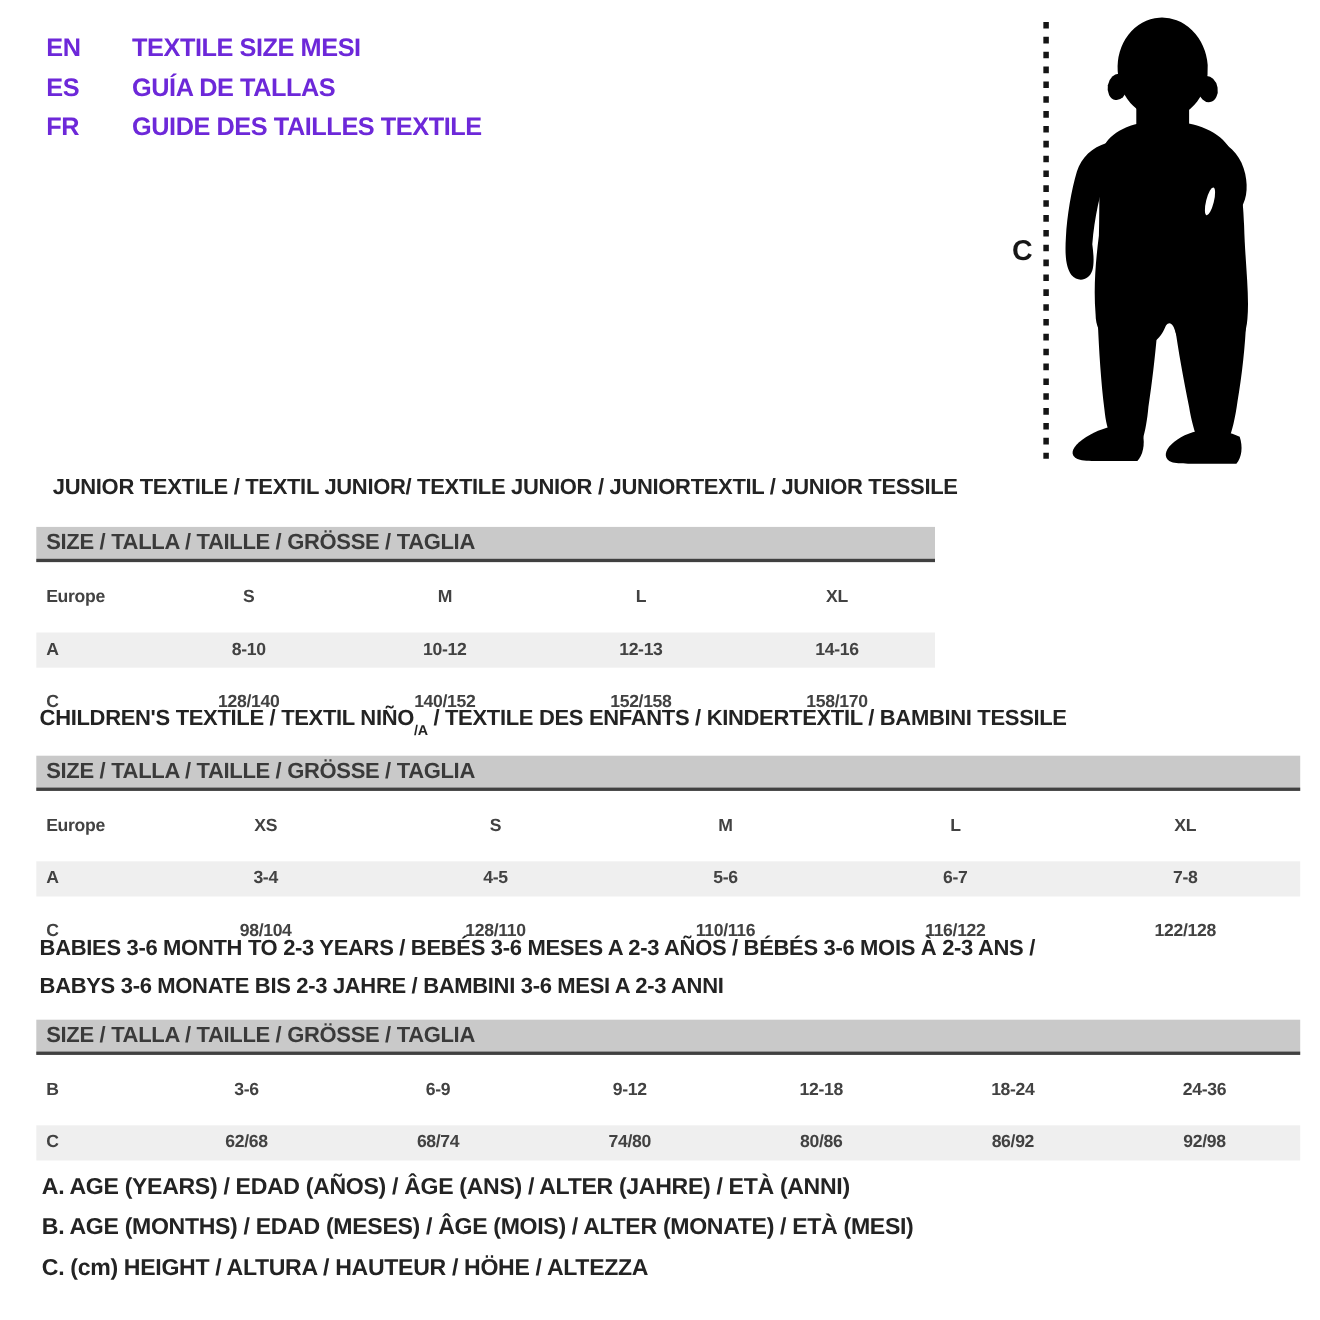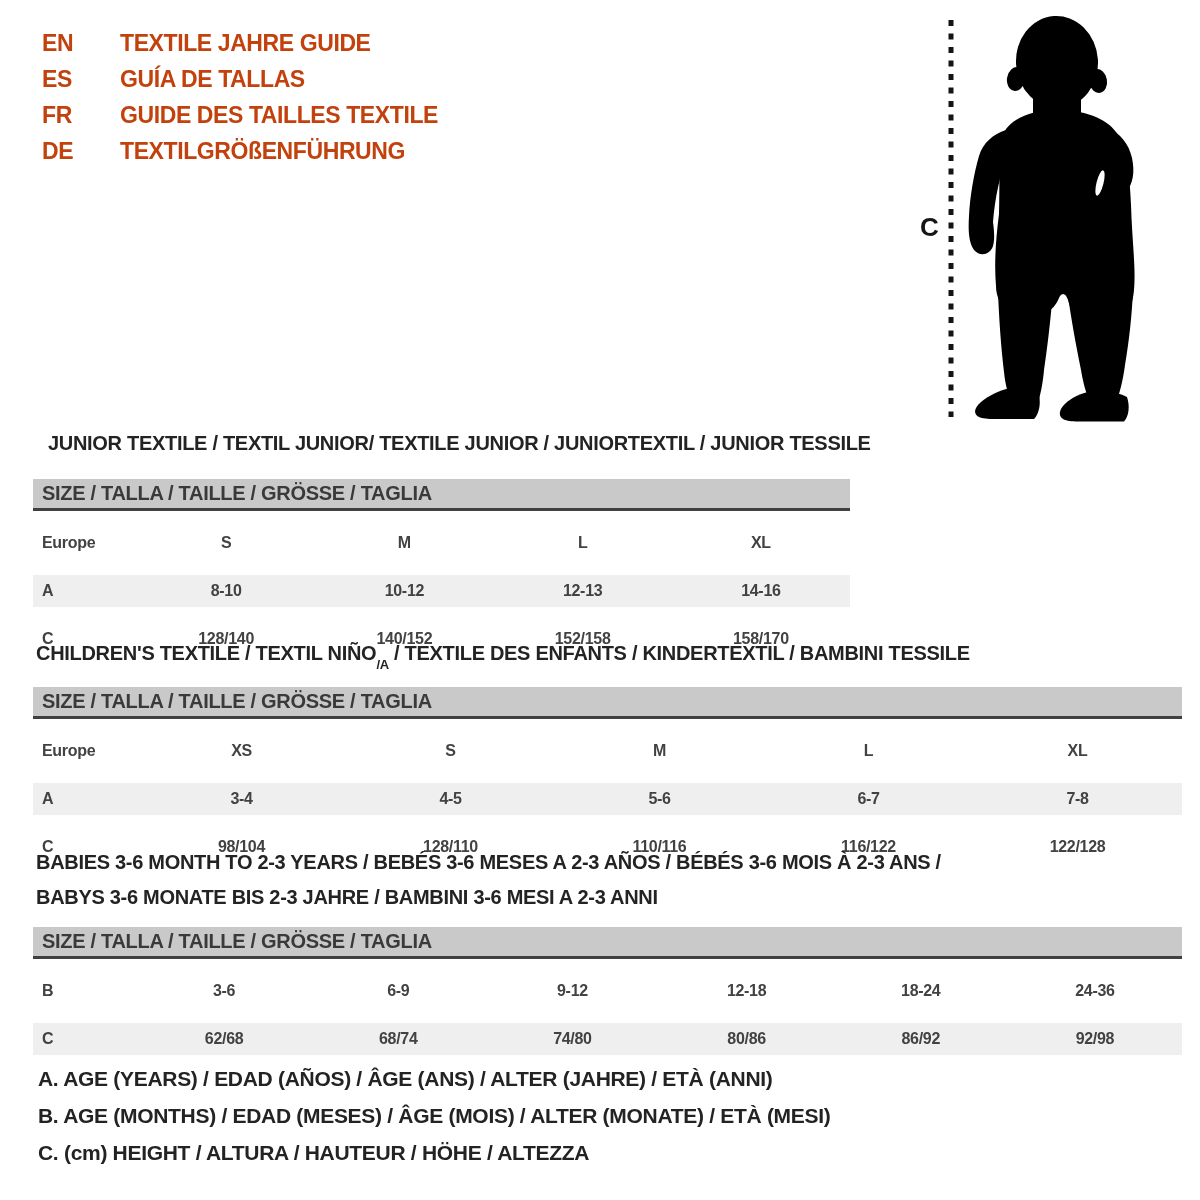--- a/index.html
+++ b/index.html
@@ -8,21 +8,21 @@
     background:#ffffff; overflow:hidden;
     font-family:"Liberation Sans", sans-serif;
     color:#1f1f1f;
   }
   .abs { position:absolute; }
 
   
   .lang-block { left:42px; top:25px; }
   .lang-row { display:flex; height:36px; align-items:center; }
   .lang-code, .lang-label {
-    font-weight:700; font-size:23px; color:#c2410c;
+    font-weight:700; font-size:23px; color:#6d28d9;
     letter-spacing:-0.4px; white-space:nowrap;
   }
   .lang-code { width:78px; }
 
   
   .figure-wrap { left:900px; top:0; width:300px; height:430px; }
   .figure-c-label { left:920px; top:212px; font-weight:700; font-size:26px; color:#161616; }
 
   
   .section-title {
@@ -53,33 +53,29 @@
     font-weight:700; font-size:21px; color:#232323;
     letter-spacing:-0.3px; line-height:37px; white-space:nowrap;
   }
 </style>
 </head>
 <body>
 
 <div class="abs lang-block">
   <div class="lang-row">
     <span class="lang-code">EN</span>
-    <span class="lang-label">TEXTILE JAHRE GUIDE</span>
+    <span class="lang-label">TEXTILE SIZE MESI</span>
   </div>
   <div class="lang-row">
     <span class="lang-code">ES</span>
     <span class="lang-label">GUÍA DE TALLAS</span>
   </div>
   <div class="lang-row">
     <span class="lang-code">FR</span>
     <span class="lang-label">GUIDE DES TAILLES TEXTILE</span>
-  </div>
-  <div class="lang-row">
-    <span class="lang-code">DE</span>
-    <span class="lang-label">TEXTILGRÖßENFÜHRUNG</span>
   </div>
 </div>
 
 <span class="abs figure-c-label">C</span>
 <svg class="abs figure-wrap" viewBox="0 0 300 430" xmlns="http://www.w3.org/2000/svg" aria-hidden="true">
 
   <line x1="51" y1="20" x2="51" y2="417" stroke="#141414" stroke-width="5" stroke-dasharray="6 7.5"></line>
   <g fill="#000000">
 
     <ellipse cx="157" cy="62" rx="41" ry="46" transform="rotate(-4 157 62)"></ellipse>

